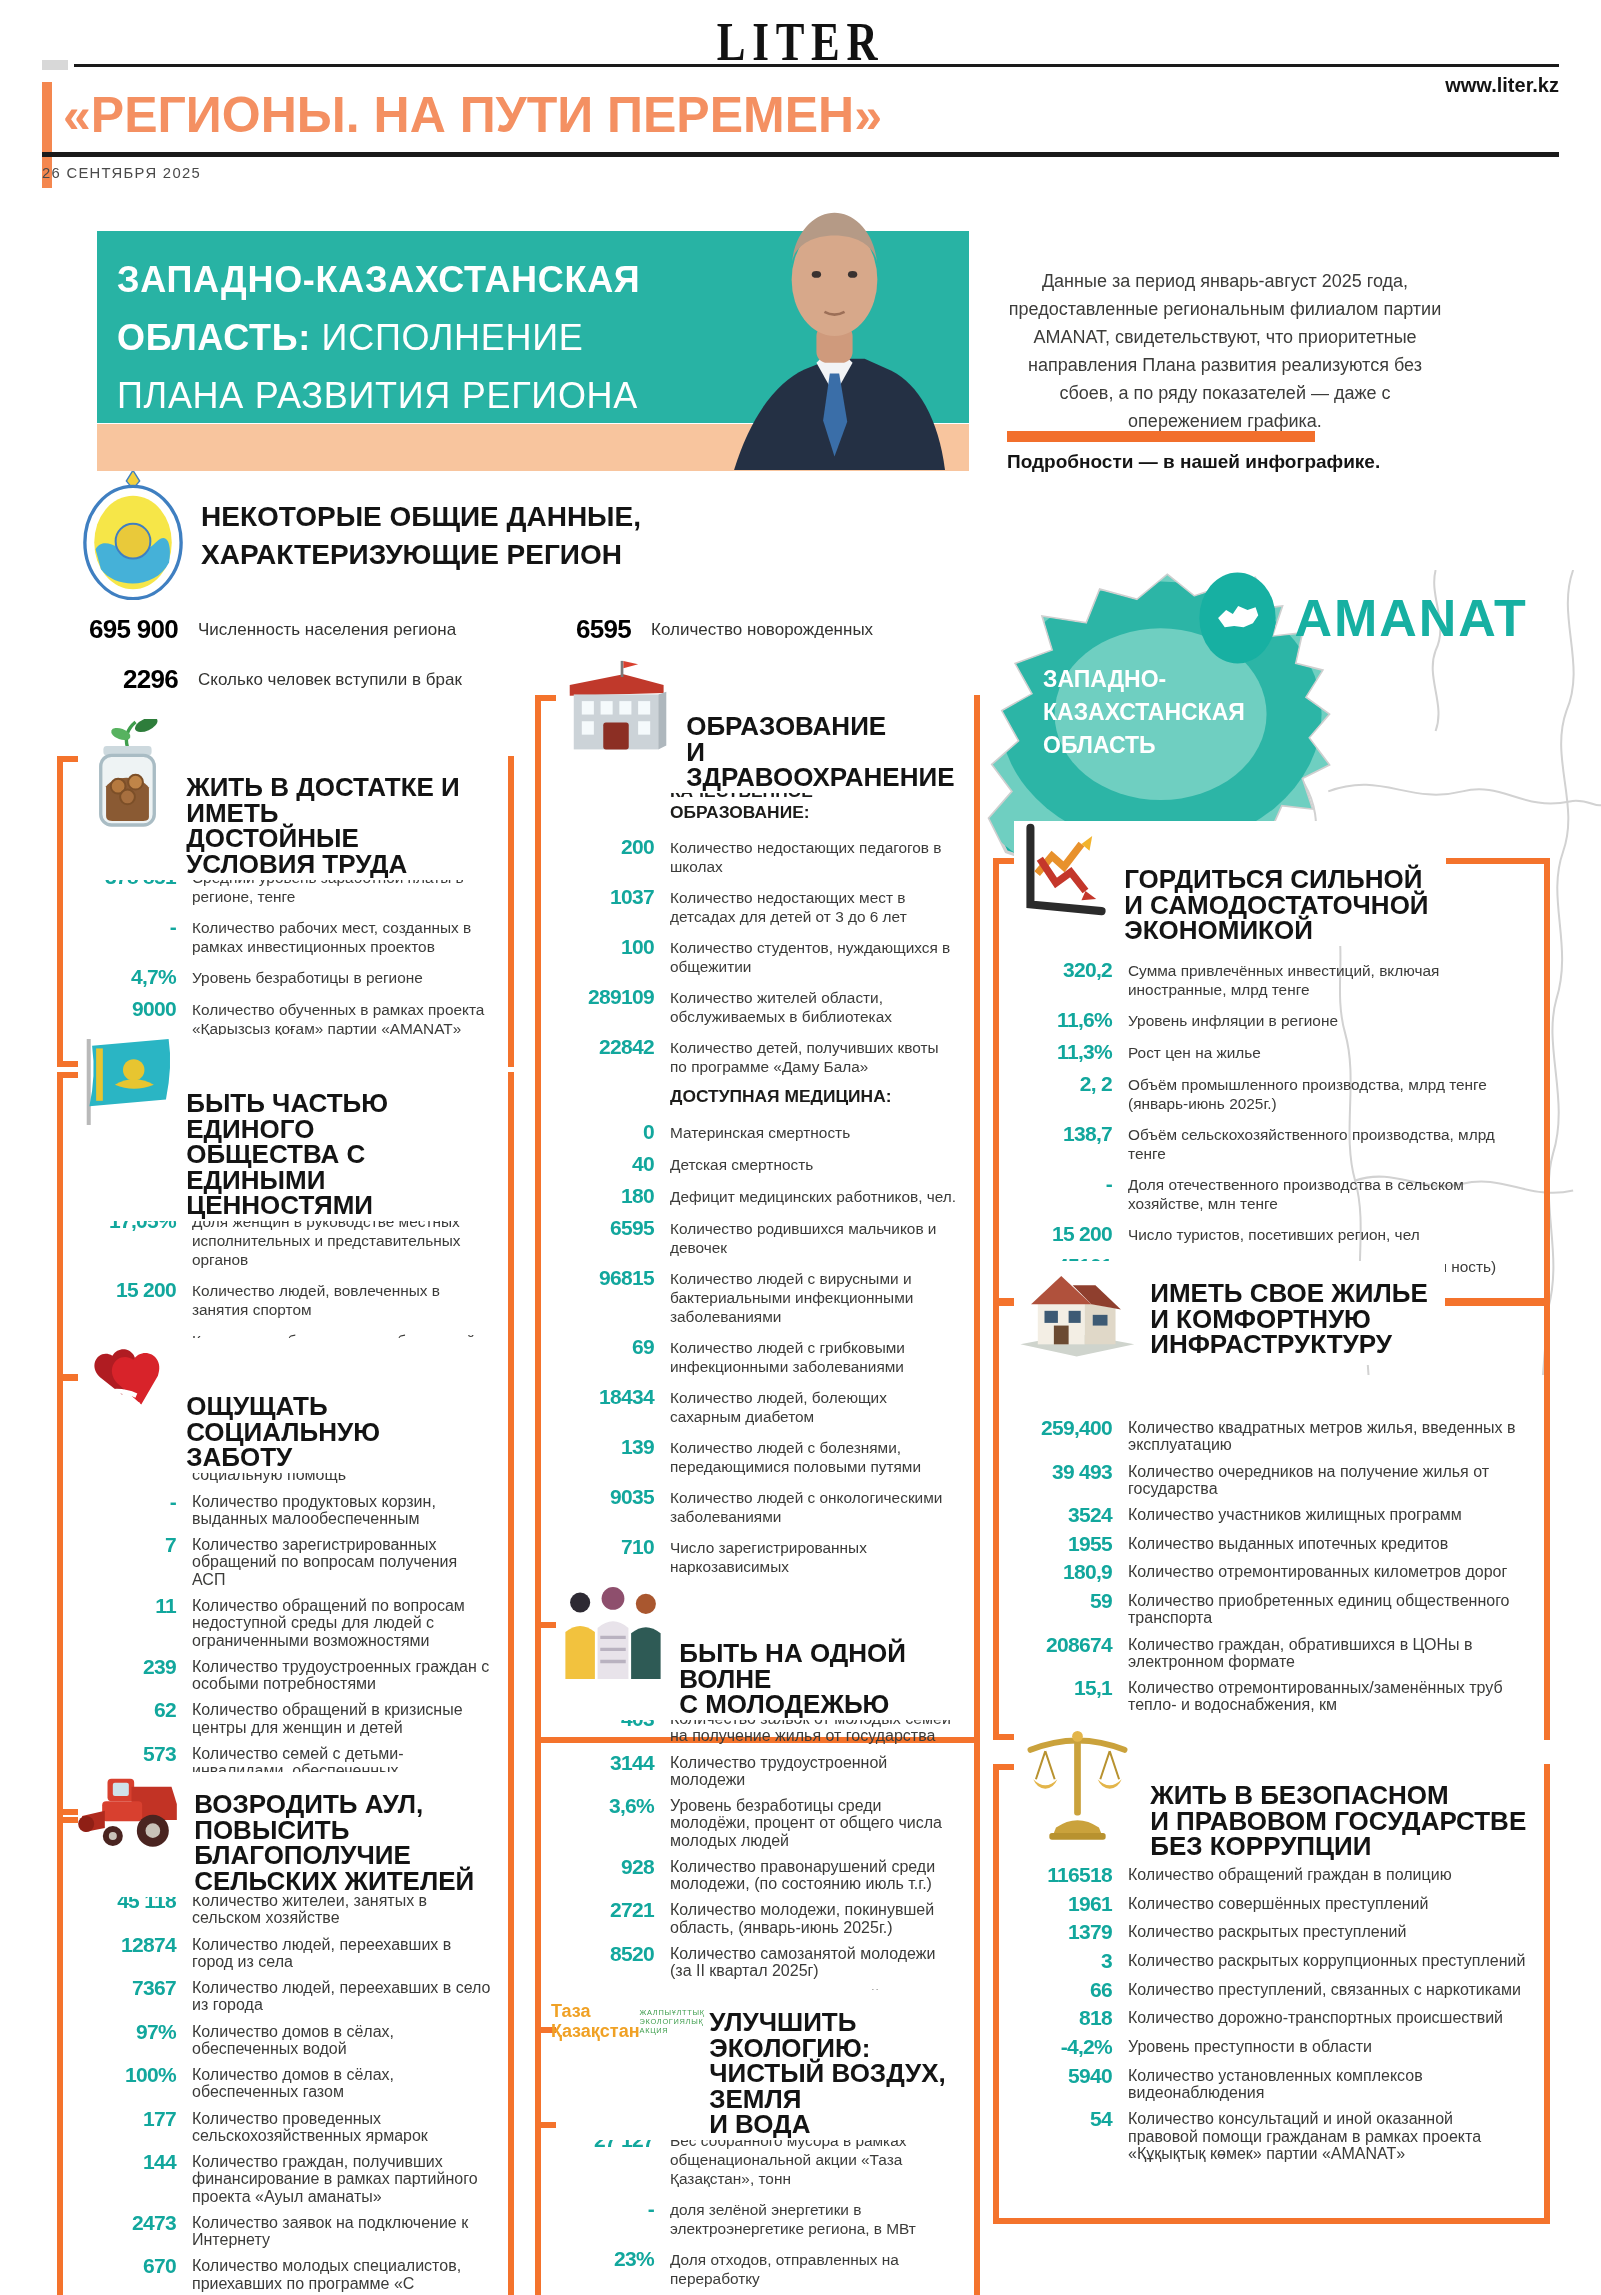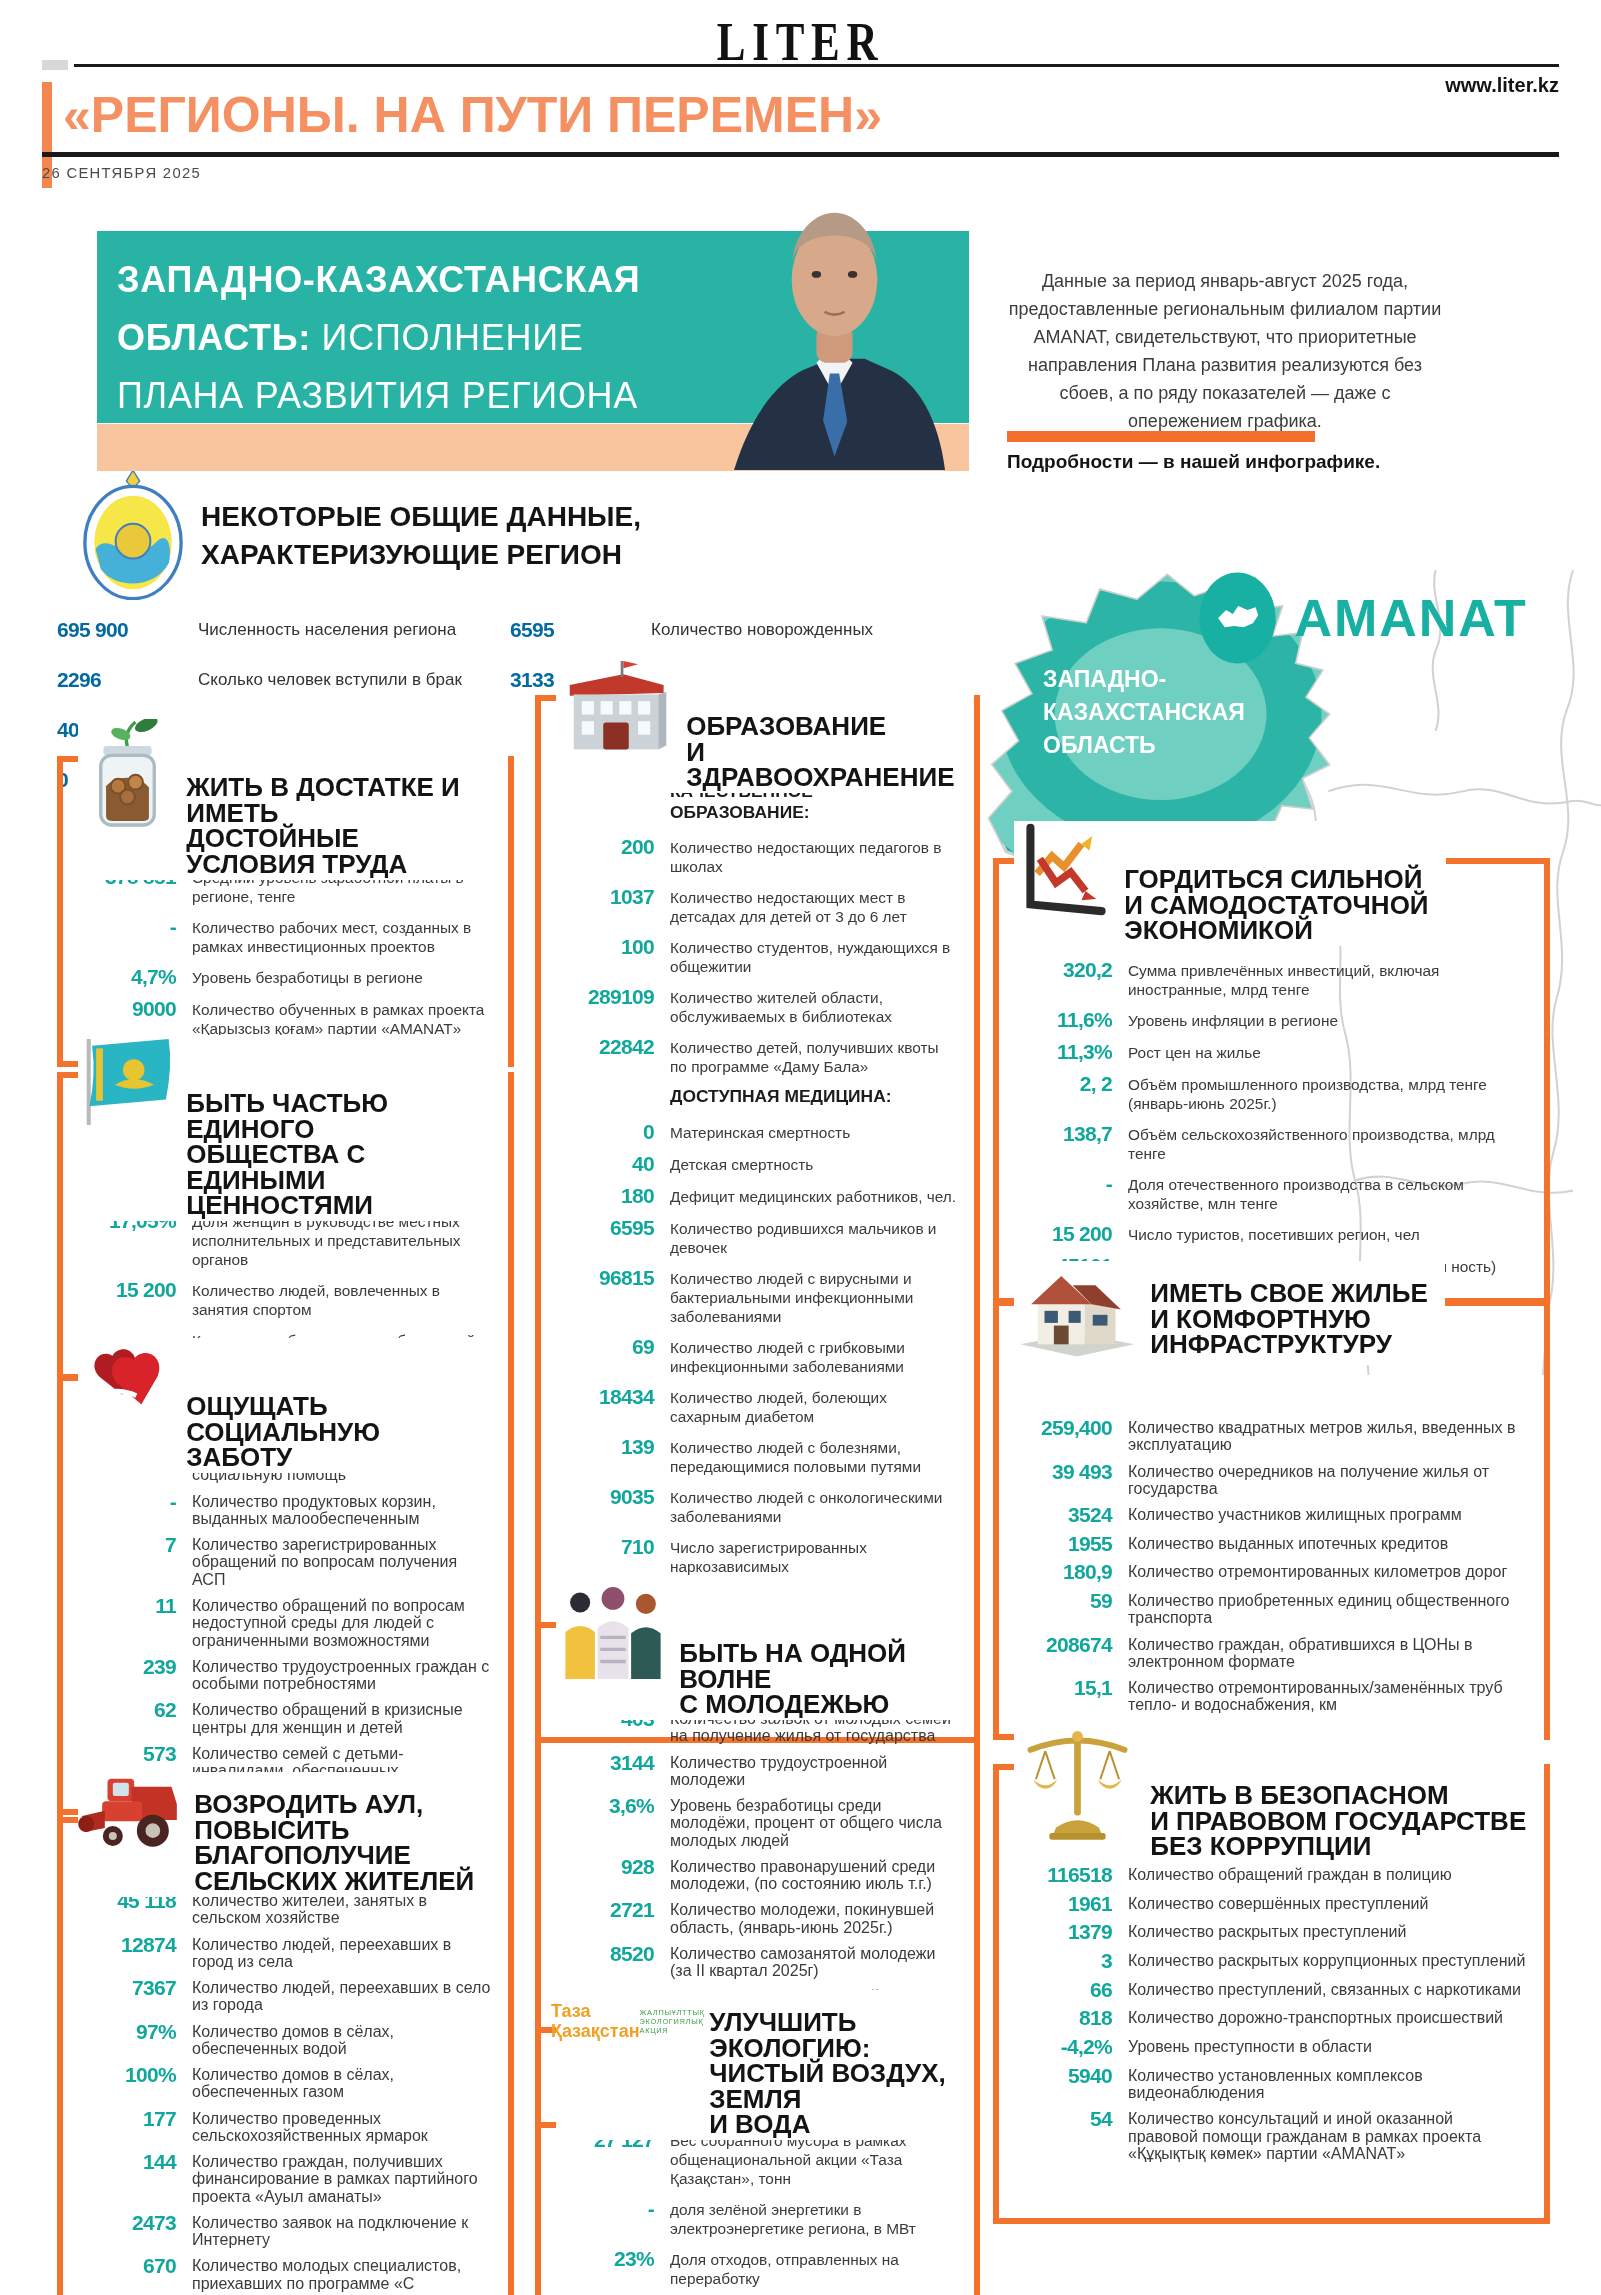--- a/index.html
+++ b/index.html
@@ -24,21 +24,21 @@
   .photo{position:absolute;left:724px;top:194px;z-index:3;}
   .intro{position:absolute;left:1007px;top:267px;width:436px;font-size:18px;line-height:28px;color:#3c3c3a;text-align:center;}
   .intro-bar{position:absolute;left:1007px;top:431px;width:308px;height:10.7px;background:#f26f2c;}
   .intro-bold{position:absolute;left:1007px;top:451px;font-size:19px;font-weight:bold;color:#141414;}
   
   .gen-title{position:absolute;left:201px;top:498px;font-size:28px;line-height:38px;font-weight:bold;
     color:#141414;white-space:pre-line;}
   .emblem{position:absolute;left:82px;top:469px;}
   .gen-col{position:absolute;display:flex;flex-direction:column;}
   .gen-row{display:flex;gap:20px;margin-bottom:23px;}
-  .gen-value{flex:0 0 121px;font-weight:bold;font-size:21px;line-height:27px;color:#0369a1;letter-spacing:-0.7px;}
+  .gen-value{flex:0 0 121px;text-align:right;font-weight:bold;font-size:26px;line-height:27px;color:#000000;letter-spacing:-0.7px;}
   .gen-label{flex:1;font-size:17px;line-height:21.5px;color:#333331;padding-top:2.7px;}
   
   .mapwrap{position:absolute;left:966px;top:570px;z-index:0;}
   .region-label{position:absolute;left:1043px;top:663px;width:241px;text-align:left;color:#fff;
     font-size:23px;line-height:33px;font-weight:bold;white-space:pre-line;z-index:1;}
   .amanat{position:absolute;left:1198px;top:571px;display:flex;align-items:center;gap:17.4px;z-index:2;}
   .amanat-word{font-size:52px;font-weight:bold;color:#17b0a2;letter-spacing:2px;}
   
   .box{position:absolute;border:6px solid #f4732c;background:transparent;z-index:3;}
   .box-head{position:absolute;top:-43px;left:14.8px;display:flex;align-items:flex-start;background:#fff;

